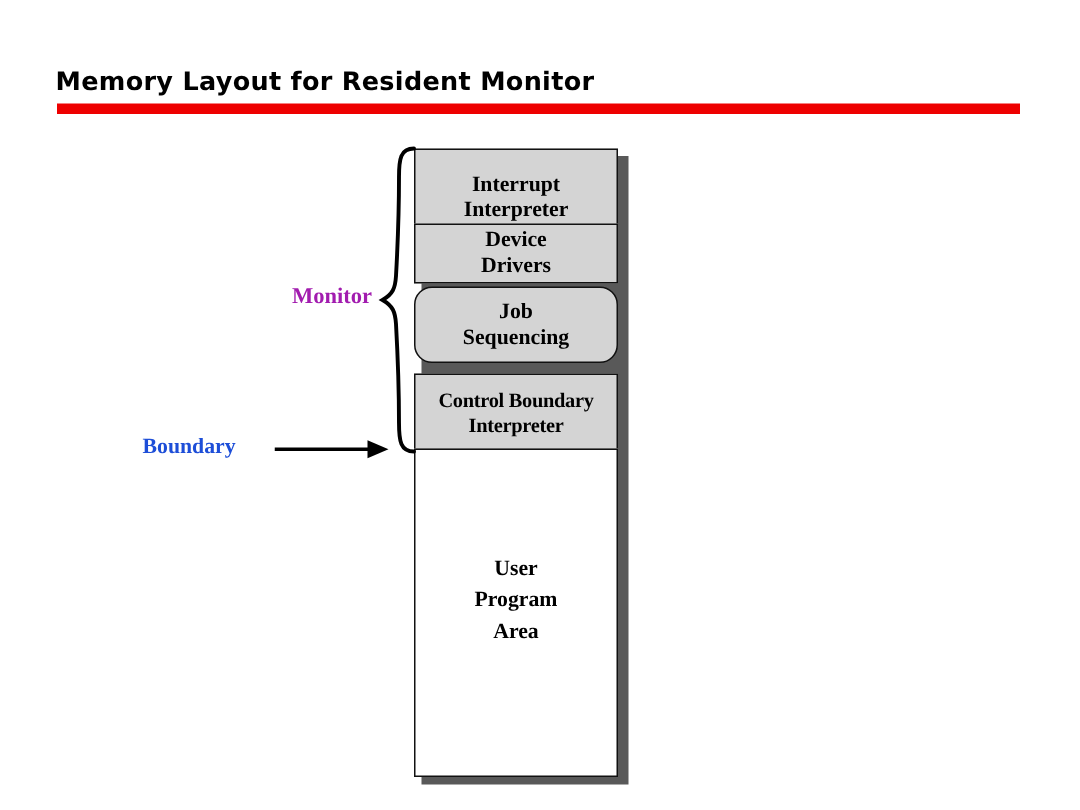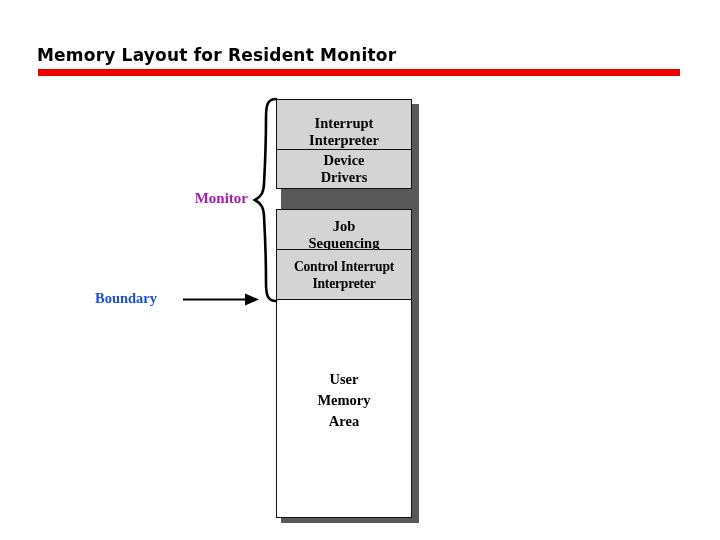--- a/index.html
+++ b/index.html
@@ -74,21 +74,21 @@
     align-items: center;
     justify-content: center;
     text-align: center;
     font-weight: bold;
     font-size: 14.5px;
     line-height: 17px;
     color: #000000;
   }
   .block-1 { top: 0px;   height: 65px; }
   .block-2 { top: 50px;  height: 40px; text-align: center; }
-  .block-3 { top: 110px; height: 51px; }
+  .block-3 { top: 92px; height: 51px; border-radius: 12px; }
   .block-4 { top: 150px; height: 51px; }
   .block-4 .block-label { font-size: 13.6px; letter-spacing: -0.2px; }
 
   .block-user {
     position: absolute;
     left: 0;
     top: 200px;
     height: 219px;
     width: 136px;
     box-sizing: border-box;
@@ -175,29 +175,29 @@
 
     <div class="block block-3">
       <span class="block-label">
         <span>Job</span><br>
         <span>Sequencing</span>
       </span>
     </div>
 
     <div class="block block-4">
       <span class="block-label">
-        <span>Control Interrupt</span><br>
+        <span>Control Boundary</span><br>
         <span>Interpreter</span>
       </span>
     </div>
 
     <div class="block-user">
       <span class="block-label">
         <span>User</span><br>
-        <span>Memory</span><br>
+        <span>Program</span><br>
         <span>Area</span>
       </span>
     </div>
 
   </div>
 
   <svg class="brace" viewBox="0 0 26 208">
     <path d="M 24 3
              C 15 3, 14 10, 14 22
              C 14 44, 13 70, 12 88

